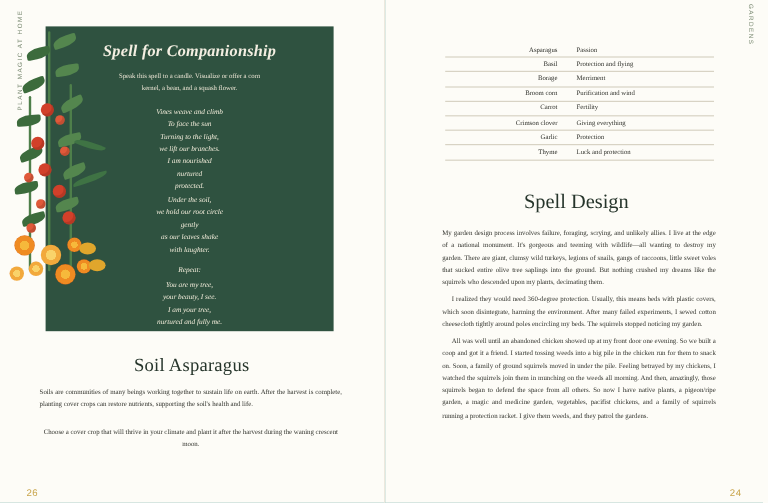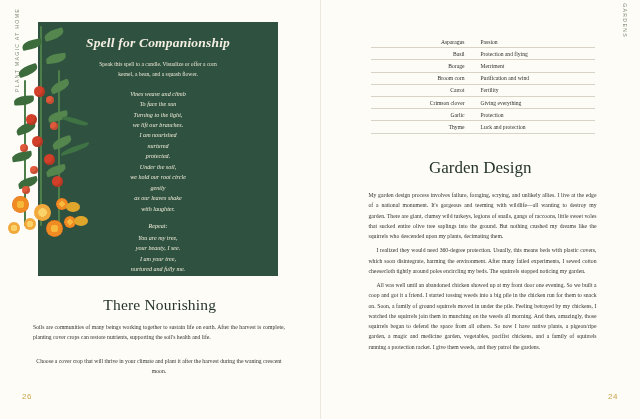--- a/index.html
+++ b/index.html
@@ -53,21 +53,21 @@
   .vrun-right {
     right: 12px;
     top: 38px;
     transform: rotate(90deg);
     transform-origin: right top;
   }
 
   
   .folio {
     position: absolute;
-    bottom: 18px;
+    bottom: 4px;
     font-family: "Liberation Sans", sans-serif;
     font-size: 8px;
     color: #c8a44a;
     letter-spacing: .5px;
   }
   .folio-left { left: 22px; }
   .folio-right { right: 22px; }
 
   
   .spell-panel {
@@ -295,21 +295,21 @@
       <div class="marigold" style="left:46px; top:194px;"></div>
       <div class="marigold small pale" style="left:8px; top:196px;"></div>
       <div class="marigold small" style="left:64px; top:190px;"></div>
 
       <div class="corn-leaf" style="left:62px; top:92px; width:26px; height:6px; transform:rotate(22deg);"></div>
       <div class="corn-leaf" style="left:60px; top:120px; width:30px; height:6px; transform:rotate(-16deg);"></div>
       <div class="squash" style="left:66px; top:176px;"></div>
       <div class="squash" style="left:74px; top:190px;"></div>
     </div>
 
-    <h2 class="section-head soil-head">There Nourishing</h2>
+    <h2 class="section-head soil-head">Soil Asparagus</h2>
     <div class="body-col soil-body-1">Soils are communities of many beings working together to sustain life on earth. After the harvest is complete, planting cover crops can restore nutrients, supporting the soil's health and life.</div>
     <div class="body-col soil-body-2">Choose a cover crop that will thrive in your climate and plant it after the harvest during the waning crescent moon.</div>
 
     <div class="folio folio-left">26</div>
   </div>
 
   <div class="page page-right">
 
     <div class="vrun vrun-right">MAGICAL GARDENS</div>
 
@@ -343,21 +343,21 @@
           <td class="k">Garlic</td>
           <td class="v">Protection</td>
         </tr>
         <tr>
           <td class="k">Thyme</td>
           <td class="v">Luck and protection</td>
         </tr>
       </tbody>
     </table>
 
-    <h2 class="gd-head">Garden Design</h2>
+    <h2 class="gd-head">Spell Design</h2>
 
     <div class="gd-body">
       <p>My garden design process involves failure, foraging, scrying, and unlikely allies. I live at the edge of a national monument. It's gorgeous and teeming with wildlife—all wanting to destroy my garden. There are giant, clumsy wild turkeys, legions of snails, gangs of raccoons, little sweet voles that sucked entire olive tree saplings into the ground. But nothing crushed my dreams like the squirrels who descended upon my plants, decimating them.</p>
       <p>I realized they would need 360-degree protection. Usually, this means beds with plastic covers, which soon disintegrate, harming the environment. After many failed experiments, I sewed cotton cheesecloth tightly around poles encircling my beds. The squirrels stopped noticing my garden.</p>
       <p>All was well until an abandoned chicken showed up at my front door one evening. So we built a coop and got it a friend. I started tossing weeds into a big pile in the chicken run for them to snack on. Soon, a family of ground squirrels moved in under the pile. Feeling betrayed by my chickens, I watched the squirrels join them in munching on the weeds all morning. And then, amazingly, those squirrels began to defend the space from all others. So now I have native plants, a pigeon/ripe garden, a magic and medicine garden, vegetables, pacifist chickens, and a family of squirrels running a protection racket. I give them weeds, and they patrol the gardens.</p>
     </div>
 
     <div class="folio folio-right">24</div>
   </div>
 

